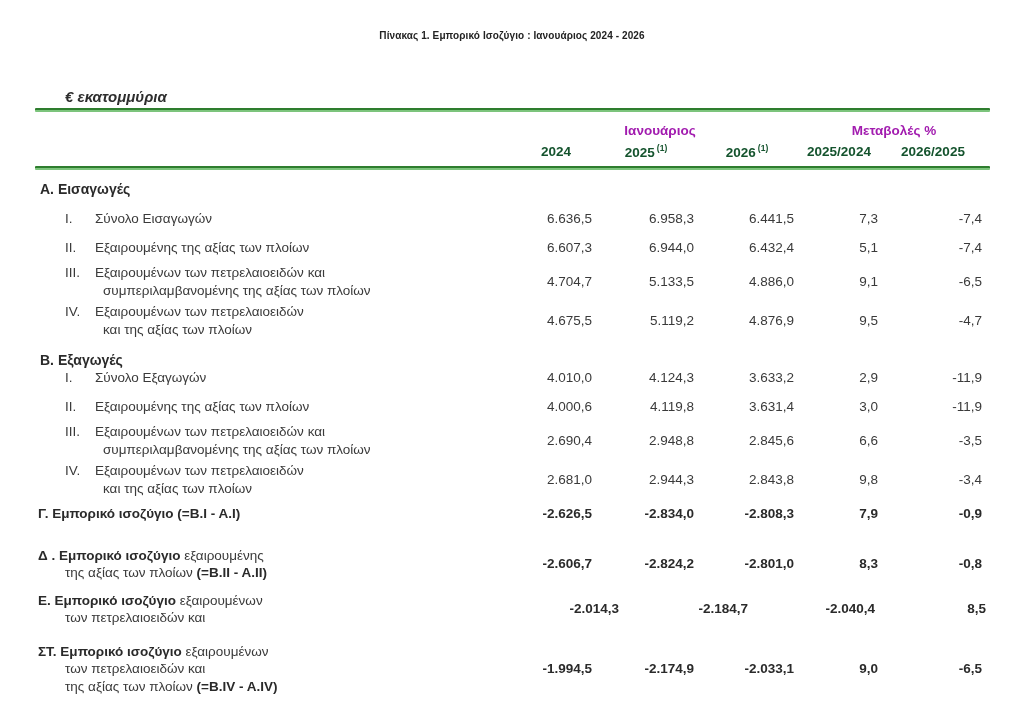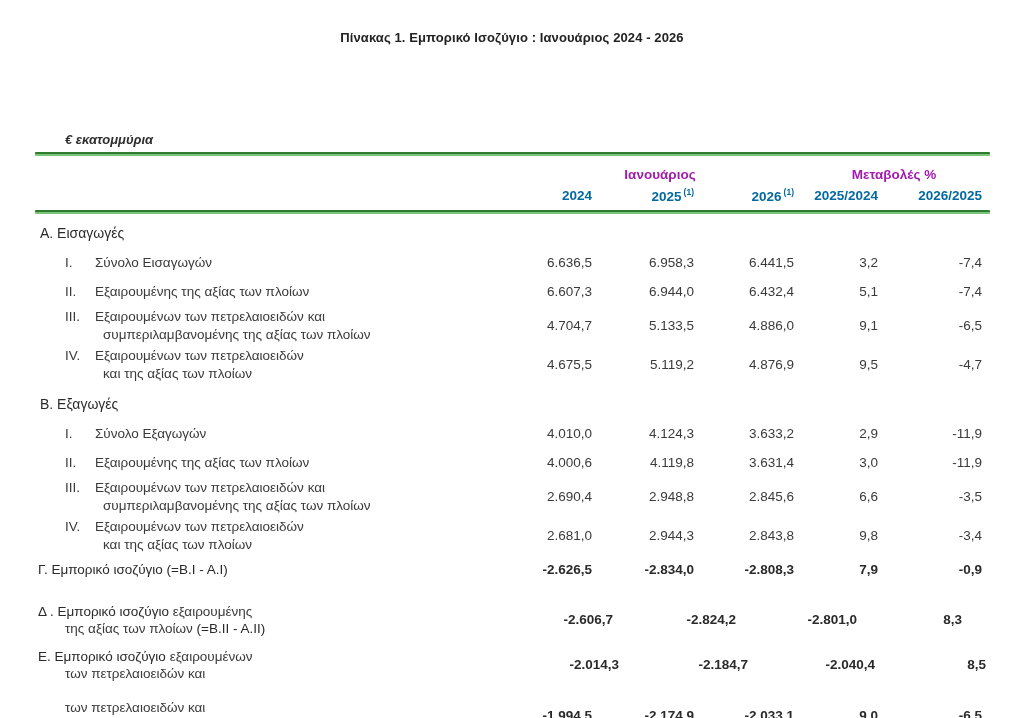--- a/index.html
+++ b/index.html
@@ -5,58 +5,58 @@
   html,body{margin:0;padding:0;background:#fff;}
   body{
     width:1024px;height:718px;overflow:hidden;
     font-family:"Liberation Sans","DejaVu Sans",sans-serif;
     color:#3a3a3a;font-size:13.5px;
     -webkit-font-smoothing:antialiased;
   }
   .page{position:relative;width:1024px;height:718px;}
   .title{
     margin-top:30px;text-align:center;font-weight:700;
-    font-size:13px;color:#222;letter-spacing:.1px;
+    font-size:10px;color:#222;letter-spacing:.1px;
   }
   .table-wrap{position:absolute;left:35px;top:58px;width:955px;}
-  .unit-row{padding-left:30px;font-weight:700;font-style:italic;font-size:13px;color:#2e2e2e;height:20px;margin-top:44px;}
+  .unit-row{padding-left:30px;font-weight:700;font-style:italic;font-size:15px;color:#2e2e2e;height:20px;}
   .rule{height:4px;background:linear-gradient(to bottom,#2e7d2e 0 45%,#7cc47c 45% 100%);border-radius:1px;}
   .grid{display:grid;grid-template-columns:485px 78px 102px 100px 84px 104px;}
   .head-row1{height:22px;align-items:end;padding-top:4px;}
   .head-row1 .group{font-weight:700;text-align:center;color:#a21caf;}
   .head-row1 .jan{grid-column:2 / span 3;}
   .head-row1 .chg{grid-column:5 / span 2;}
   .head-row2{height:26px;align-items:center;padding-bottom:2px;}
-  .head-row2 .hval{font-weight:700;text-align:right;padding-right:6px;color:#0369a1;white-space:nowrap;}
+  .head-row2 .hval{font-weight:700;text-align:center;padding-right:6px;color:#14532d;white-space:nowrap;}
   .head-row2 sup{font-size:8.5px;font-weight:700;vertical-align:super;margin-left:2px;}
   .rows{padding-bottom:6px;}
   .row{line-height:17.5px;}
   .row .label{grid-column:1;}
   .row .val{text-align:right;padding-right:6px;align-self:center;white-space:nowrap;}
   .row.balance .val{font-weight:700;color:#2a2a2a;}
-  .b{font-weight:400;color:#2a2a2a;}
+  .b{font-weight:700;color:#2a2a2a;}
   .section .line{padding-left:5px;font-size:14px;line-height:18px;}
   .item .line{padding-left:30px;}
   .item .line .numeral{display:inline-block;width:30px;}
   .item .line.cont{padding-left:68px;}
   .balance .line{padding-left:3px;}
   .balance .line.cont{padding-left:30px;}
   
   [data-name="row-section-a"]{margin-top:10px;}
   [data-name="row-a-i"]{margin-top:12px;}
   [data-name="row-a-ii"]{margin-top:11px;}
   [data-name="row-a-iii"]{margin-top:8px;}
   [data-name="row-a-iv"]{margin-top:4px;}
   [data-name="row-section-b"]{margin-top:13px;}
-  [data-name="row-b-i"]{margin-top:12px;}
+  [data-name="row-b-i"]{}
   [data-name="row-b-ii"]{margin-top:11px;}
   [data-name="row-b-iii"]{margin-top:8px;}
   [data-name="row-b-iv"]{margin-top:4px;}
   [data-name="row-balance-g"]{margin-top:8px;}
-  [data-name="row-balance-d"]{margin-top:24px;gap:21px;}
+  [data-name="row-balance-d"]{margin-top:24px;}
   [data-name="row-balance-e"]{margin-top:10px;gap:27px;}
   [data-name="row-balance-st"]{margin-top:16px;}
 </style>
 </head>
 <body>
 
 <div class="page" data-name="document-page">
   <div class="title" data-name="table-title">Πίνακας 1. Εμπορικό Ισοζύγιο :  Ιανουάριος 2024 - 2026</div>
 
   <div class="table-wrap" data-name="trade-balance-table">
@@ -86,21 +86,21 @@
             <div class="line" data-name="row-label-line"><span class="b" data-name="row-label-text">Α. Εισαγωγές</span></div>
           </div>
         </div>
         <div class="grid row item" data-name="row-a-i">
           <div class="label" data-name="row-label">
             <div class="line" data-name="row-label-line"><span class="numeral" data-name="row-numeral">I.</span><span data-name="row-label-text">Σύνολο Εισαγωγών</span></div>
           </div>
           <div class="val" data-name="value-cell">6.636,5</div>
           <div class="val" data-name="value-cell">6.958,3</div>
           <div class="val" data-name="value-cell">6.441,5</div>
-          <div class="val" data-name="value-cell">3,2</div>
+          <div class="val" data-name="value-cell">7,3</div>
           <div class="val" data-name="value-cell">-7,4</div>
         </div>
         <div class="grid row item" data-name="row-a-ii">
           <div class="label" data-name="row-label">
             <div class="line" data-name="row-label-line"><span class="numeral" data-name="row-numeral">II.</span><span data-name="row-label-text">Εξαιρουμένης  της αξίας των πλοίων</span></div>
           </div>
           <div class="val" data-name="value-cell">6.607,3</div>
           <div class="val" data-name="value-cell">6.944,0</div>
           <div class="val" data-name="value-cell">6.432,4</div>
           <div class="val" data-name="value-cell">5,1</div>
@@ -202,20 +202,21 @@
             <div class="line cont" data-name="row-label-line"><span data-name="row-label-text">των πετρελαιοειδών και</span></div>
           </div>
           <div class="val" data-name="value-cell">-2.014,3</div>
           <div class="val" data-name="value-cell">-2.184,7</div>
           <div class="val" data-name="value-cell">-2.040,4</div>
           <div class="val" data-name="value-cell">8,5</div>
           <div class="val" data-name="value-cell">-6,6</div>
         </div>
         <div class="grid row balance" data-name="row-balance-st">
           <div class="label" data-name="row-label">
+            <div class="line" data-name="row-label-line"><span class="b" data-name="row-label-text">ΣΤ. Εμπορικό ισοζύγιο </span><span data-name="row-label-text">εξαιρουμένων</span></div>
             <div class="line cont" data-name="row-label-line"><span data-name="row-label-text">των πετρελαιοειδών και</span></div>
             <div class="line cont" data-name="row-label-line"><span data-name="row-label-text">της αξίας των πλοίων </span><span class="b" data-name="row-label-text">(=B.IV - A.IV)</span></div>
           </div>
           <div class="val" data-name="value-cell">-1.994,5</div>
           <div class="val" data-name="value-cell">-2.174,9</div>
           <div class="val" data-name="value-cell">-2.033,1</div>
           <div class="val" data-name="value-cell">9,0</div>
           <div class="val" data-name="value-cell">-6,5</div>
         </div>
       </div>

